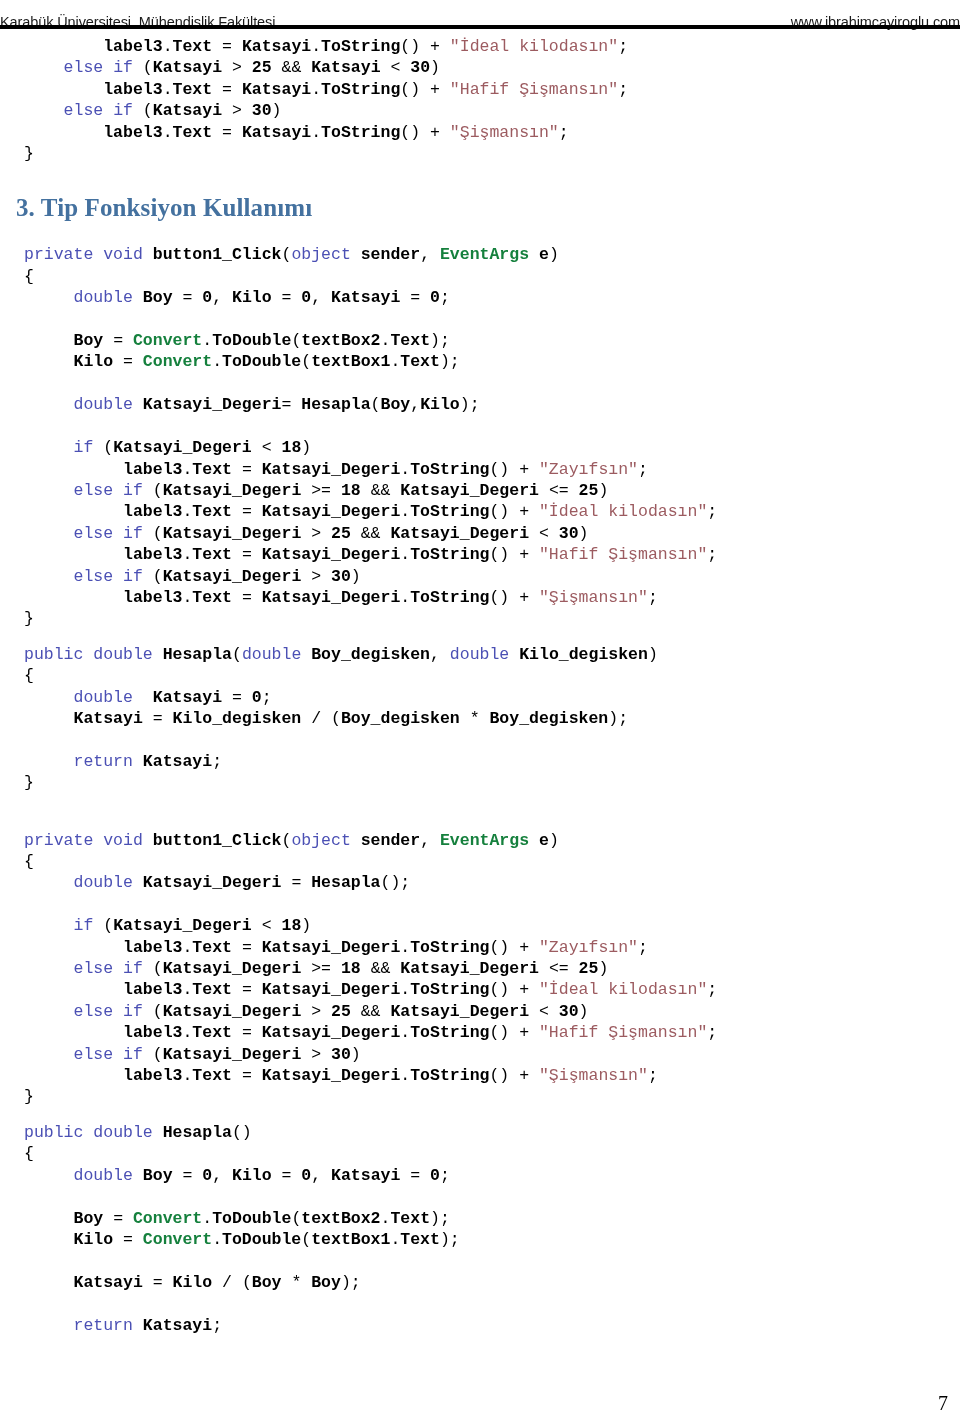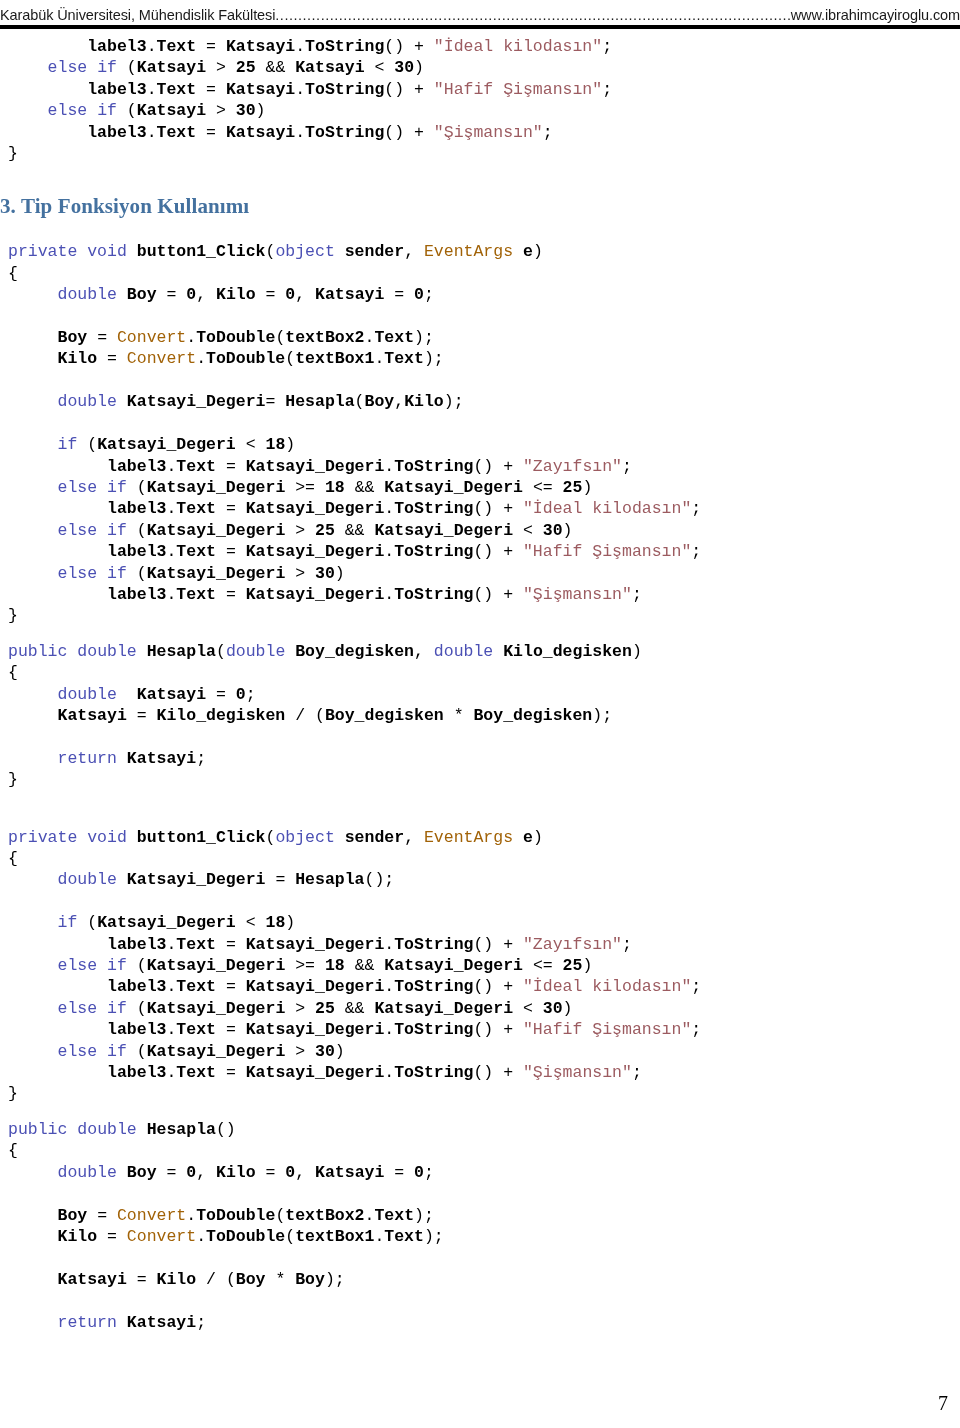--- a/index.html
+++ b/index.html
@@ -17,25 +17,26 @@
   }
 
   
   .page-header {
     position: absolute;
     left: 0;
     top: 0;
     width: 960px;
     height: 30px;
     display: flex;
-    align-items: center;
+    align-items: flex-end;
     font-size: 14.5px;
     color: #1a1a1a;
     white-space: nowrap;
     overflow: hidden;
+    text-decoration: underline;
   }
   .hdr-left { flex: 0 0 auto; letter-spacing: -0.1px; }
   .hdr-dots {
     flex: 1 1 auto;
     overflow: hidden;
     letter-spacing: 0.5px;
     font-size: 14.5px;
     color: #1a1a1a;
     margin: 0 0px;
     text-align: center;
@@ -50,41 +51,42 @@
     height: 4px;
     background: #000000;
   }
 
   
   .content {
     position: absolute;
     left: 0;
     top: 36px;
     width: 872px;
+    padding-left: 16px;
   }
 
   .code {
     font-family: "Liberation Mono", "DejaVu Sans Mono", monospace;
     font-size: 16.5px;
     line-height: 21.4px;
     white-space: pre;
     color: #000000;
     margin: 0;
     padding: 0 0 0 8px;
     letter-spacing: 0px;
   }
   .code .b   { font-weight: bold; color: #000000; }          
   .code .kw  { color: #4b50b4; font-weight: normal; }        
-  .code .ty  { color: #a16207; font-weight: normal; text-align: right; }        
+  .code .ty  { color: #15803d; font-weight: bold; text-align: right; }        
   .code .st  { color: #9c5b60; font-weight: normal; }        
   .code .pl  { color: #000000; font-weight: normal; }        
 
   h2.section-title {
     font-family: "Liberation Serif", serif;
-    font-size: 21px;
+    font-size: 25px;
     font-weight: bold;
     color: #44719f;
     margin: 0;
     padding: 0;
     letter-spacing: 0.1px;
   }
 
   .gap-sm { height: 14px; }
   .gap-md { height: 22px; }
   .gap-lg { height: 30px; }

